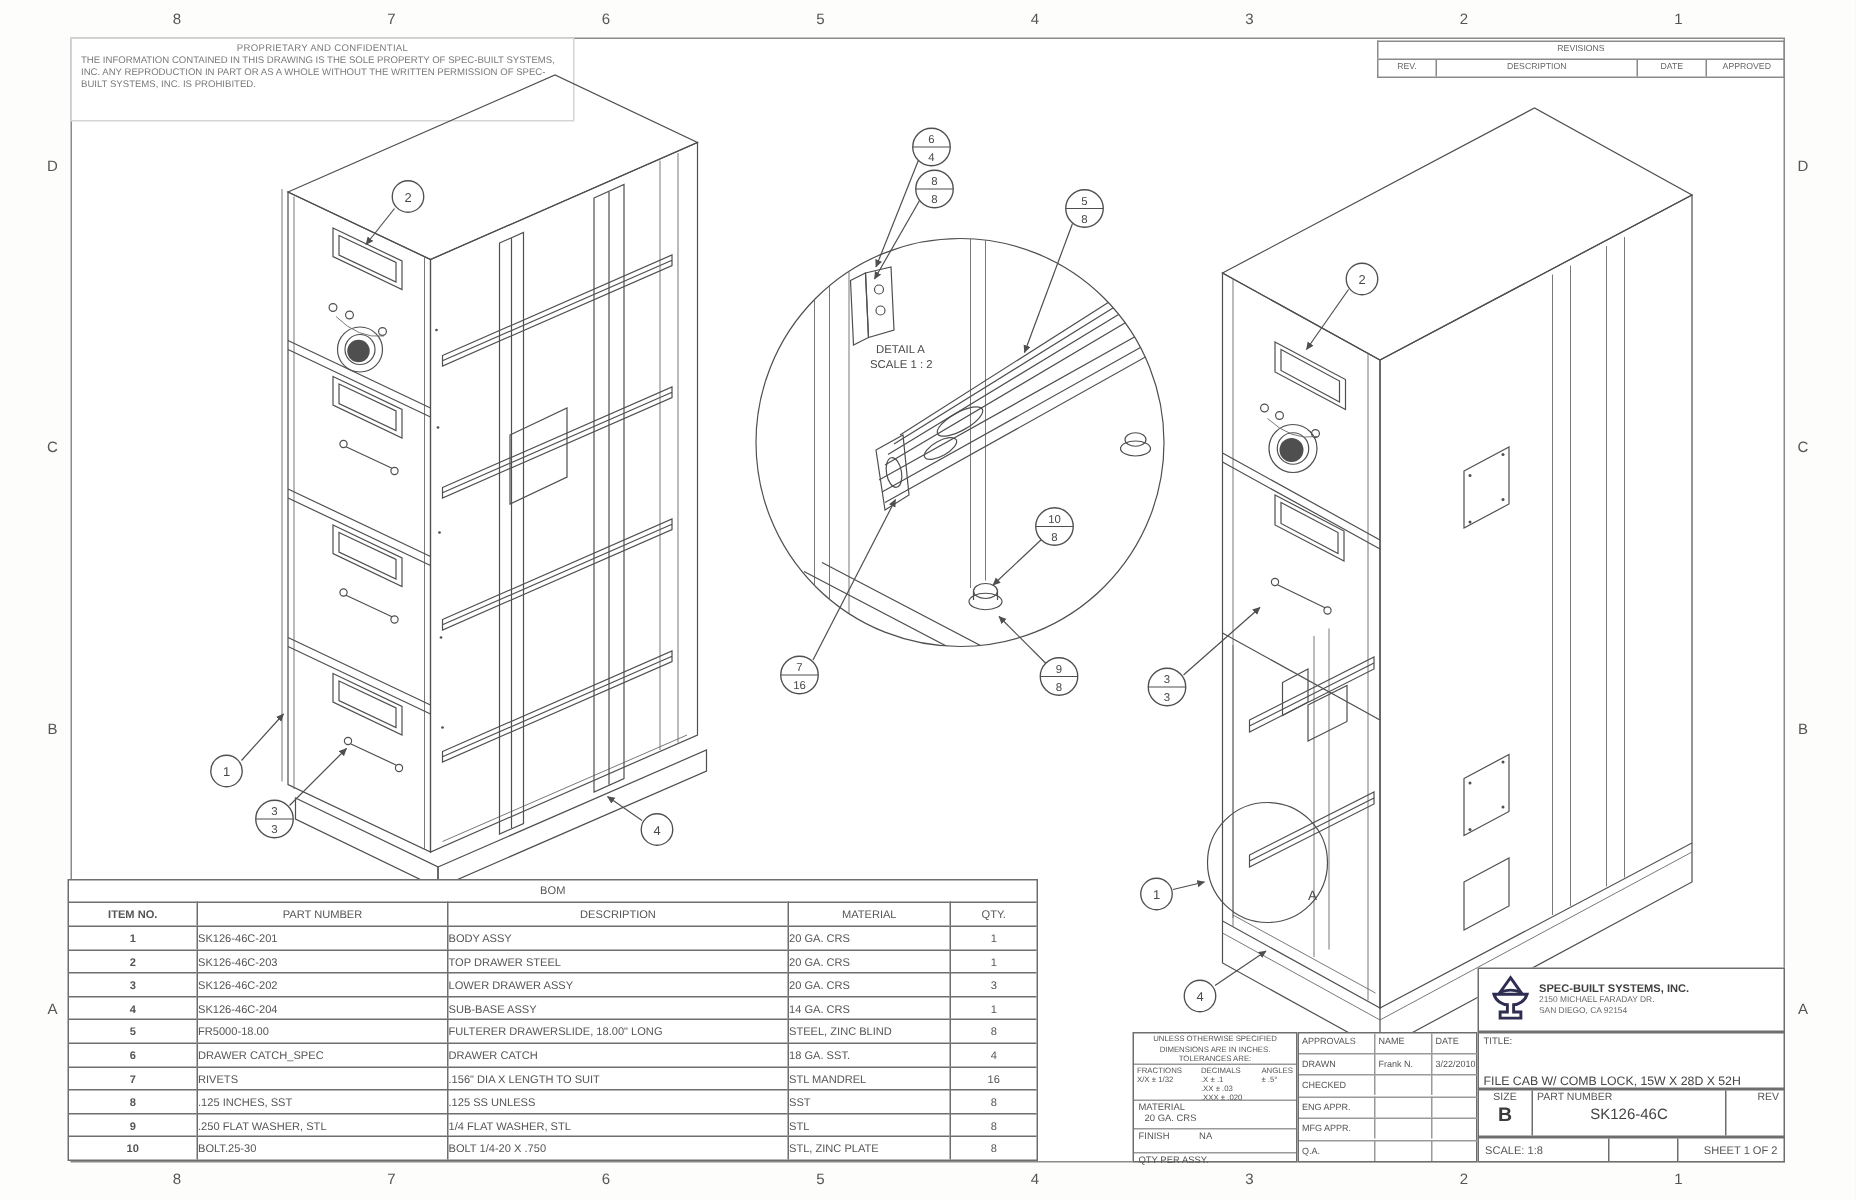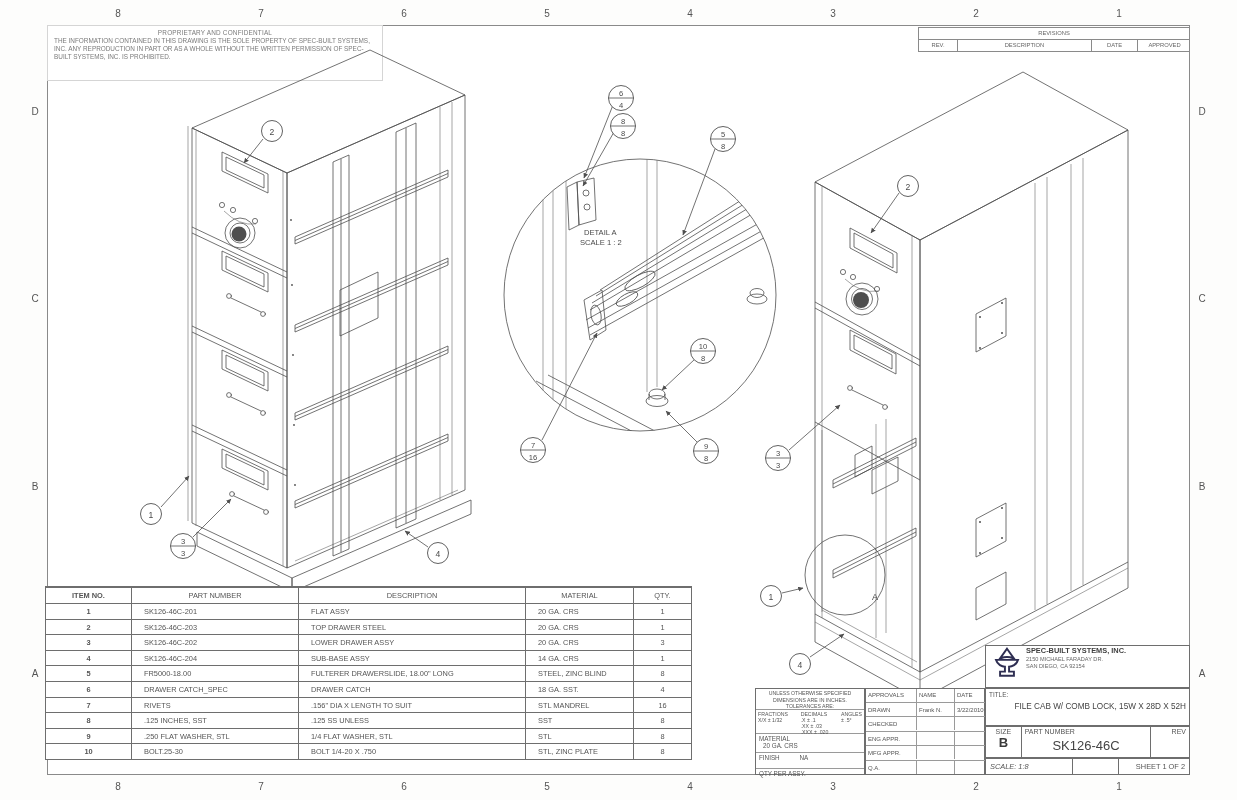--- a/index.html
+++ b/index.html
@@ -13,55 +13,55 @@
   
   .rev{position:absolute;left:918px;top:27px;width:272px;font-size:5.8px;color:#666;}
   .rev .t{border:1px solid #8a8a8a;border-bottom:none;text-align:center;height:11px;line-height:11px;}
   .rev .cols{display:grid;grid-template-columns:38px 134px 46px 54px;border:1px solid #8a8a8a;box-sizing:border-box;}
   .rev .cols div{height:11px;line-height:11px;text-align:center;border-left:1px solid #8a8a8a;}
   .rev .cols div:first-child{border-left:none;}
   
   .bom{position:absolute;left:45px;top:586px;width:647px;border:1px solid #6e6e6e;box-sizing:border-box;
        display:grid;grid-template-columns:85px 167px 227px 108px 58px;font-size:7.4px;color:#555;background:#fff;}
   .bom .cell{border-left:1px solid #6e6e6e;border-top:1px solid #6e6e6e;height:15.6px;line-height:15.6px;
-             padding:0 12px;white-space:nowrap;overflow:hidden;box-sizing:border-box;}
+             padding:0 0;white-space:nowrap;overflow:hidden;box-sizing:border-box;}
   .bom .c0{border-left:none;font-weight:bold;}
   .bom .title{grid-column:1/6;border-left:none;border-top:none;text-align:center;height:14px;line-height:14px;}
   .bom .hdr{text-align:center;height:16px;line-height:16px;padding:0;}
   .bom .ctr{text-align:center;padding:0;}
   
   .tb{position:absolute;box-sizing:border-box;border:1px solid #6e6e6e;background:#fff;color:#555;}
   .tol{left:755px;top:688px;width:110px;height:87px;font-size:5.2px;}
   .tol .note{height:19px;border-bottom:1px solid #9a9a9a;text-align:center;padding-top:1px;line-height:1.25;}
   .tol .tols{height:24px;border-bottom:1px solid #9a9a9a;display:flex;justify-content:space-between;padding:1px 2px;box-sizing:border-box;}
   .tol .sec{padding:1px 3px;border-bottom:1px solid #9a9a9a;font-size:6.3px;}
   .tol .sec:last-child{border-bottom:none;}
   .appr{left:865px;top:688px;width:120px;height:87px;display:grid;grid-template-columns:50px 38px 32px;font-size:6px;}
   .appr div{border-left:1px solid #9a9a9a;border-top:1px solid #9a9a9a;height:14.4px;line-height:14.4px;padding:0 2px;
             white-space:nowrap;overflow:hidden;box-sizing:border-box;}
   .appr .r0{border-top:none;height:12.5px;line-height:12.5px;}
   .appr .cA{border-left:none;}
-  .comp{left:985px;top:645px;width:205px;height:43px;display:flex;}
+  .comp{left:985px;top:645px;width:205px;height:43px;display:flex;align-items:center;}
   .comp .logo{width:34px;height:36px;margin:0 2px 0 4px;flex:none;}
   .comp .ctext{font-size:5.6px;line-height:1.3;color:#666;}
   .comp .cname{font-size:7.4px;font-weight:bold;color:#3f3f3f;}
   .ttl{left:985px;top:688px;width:205px;height:38px;font-size:6.4px;padding:2px 3px;}
-  .ttl .big{font-size:8.2px;text-align:right;margin-top:4px;color:#444;white-space:nowrap;}
+  .ttl .big{font-size:8.2px;text-align:left;margin-top:18px;color:#444;white-space:nowrap;}
   .szrow{left:985px;top:726px;width:205px;height:32px;display:flex;}
   .szrow .c{border-right:1px solid #6e6e6e;box-sizing:border-box;padding:1px 3px;font-size:7px;}
   .szrow .c:last-child{border-right:none;}
   .szrow .size{width:36px;text-align:center;}
   .szrow .size .b{font-size:13px;font-weight:bold;color:#3b3b3b;}
   .szrow .pn{width:131px;}
-  .szrow .pn .v{font-size:13px;text-align:center;margin-top:3px;color:#444;}
+  .szrow .pn .v{font-size:10px;text-align:center;margin-top:3px;color:#444;}
   .szrow .rev-c{width:38px;text-align:right;}
   .scrow{left:985px;top:758px;width:205px;height:17px;display:flex;font-size:7.4px;}
   .scrow .c{border-right:1px solid #6e6e6e;box-sizing:border-box;line-height:15px;padding:0 4px;}
   .scrow .c:last-child{border-right:none;}
-  .scrow .sc{width:88px;font-style:italic;}
+  .scrow .sc{width:88px;}
   .scrow .mid{width:46px;}
   .scrow .sh{width:71px;text-align:right;}
   svg.art{position:absolute;left:0;top:0;}
   svg.art text{font-family:"Liberation Sans",sans-serif;fill:#4a4a4a;}
   .ln{stroke:#4f4f4f;stroke-width:.8;fill:none;}
   .lnt{stroke:#6a6a6a;stroke-width:.6;fill:none;}
   .bal{fill:#fff;stroke:#4f4f4f;stroke-width:.9;}
   .btx{font-size:8.6px;text-anchor:middle;}
   .stx{font-size:7.6px;text-anchor:middle;}
   .fillc{fill:#4f4f4f;stroke:none;}
@@ -374,29 +374,30 @@
         <text class="btx" x="771" y="599.5">1</text>
       </g>
       <g>
         <circle class="bal" cx="800" cy="664" r="10.5"></circle>
         <text class="btx" x="800" y="667.5">4</text>
       </g>
     </g>
   </svg>
 
   <div class="bom">
+    <div class="title">BOM</div>
     <div class="cell hdr c0">ITEM NO.</div>
     <div class="cell hdr">PART NUMBER</div>
     <div class="cell hdr">DESCRIPTION</div>
     <div class="cell hdr">MATERIAL</div>
     <div class="cell hdr">QTY.</div>
 
     <div class="cell ctr c0">1</div>
     <div class="cell">SK126-46C-201</div>
-    <div class="cell">FLAT ASSY</div>
+    <div class="cell">BODY ASSY</div>
     <div class="cell">20 GA. CRS</div>
     <div class="cell ctr">1</div>
 
     <div class="cell ctr c0">2</div>
     <div class="cell">SK126-46C-203</div>
     <div class="cell">TOP DRAWER STEEL</div>
     <div class="cell">20 GA. CRS</div>
     <div class="cell ctr">1</div>
 
     <div class="cell ctr c0">3</div>

